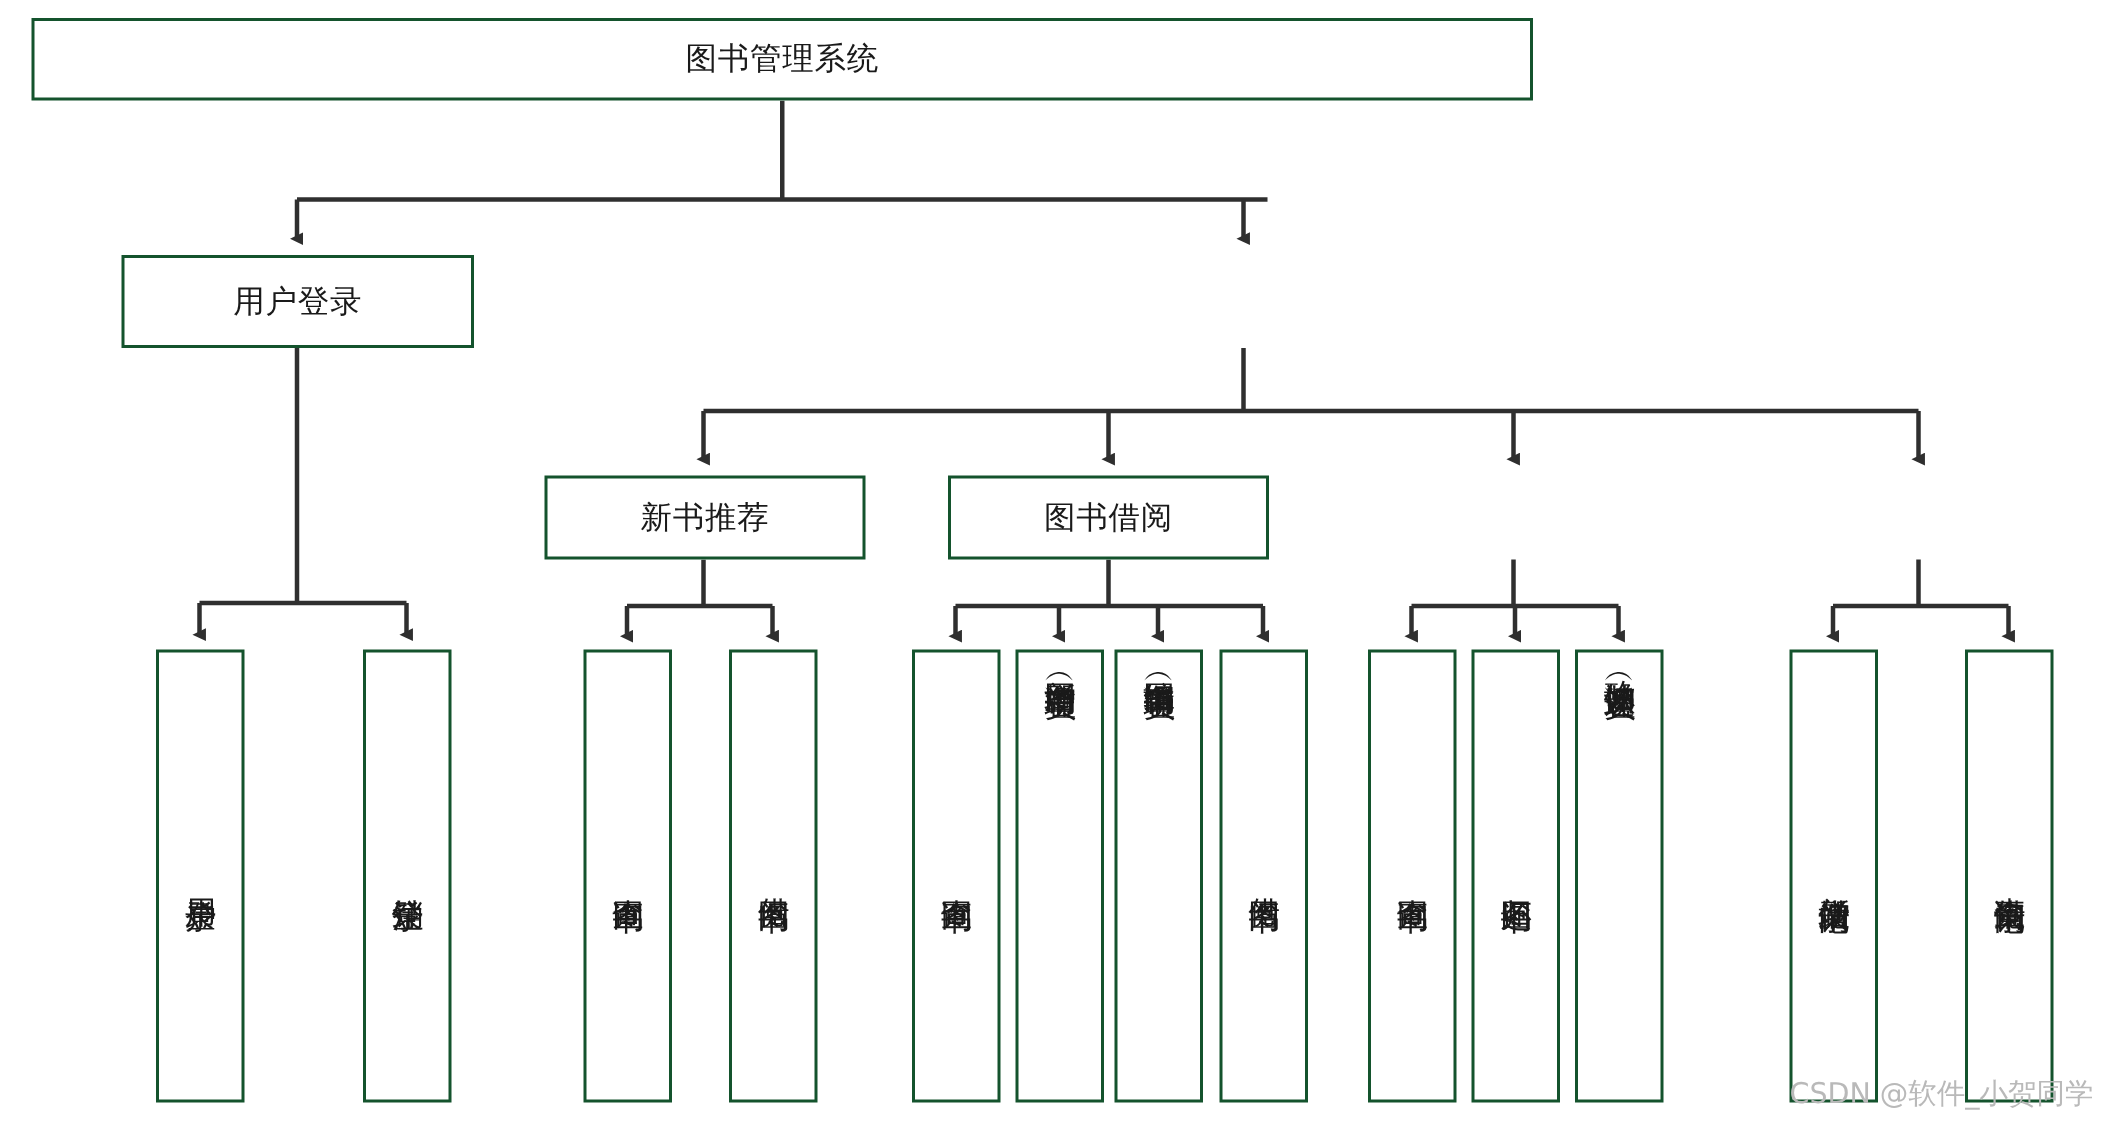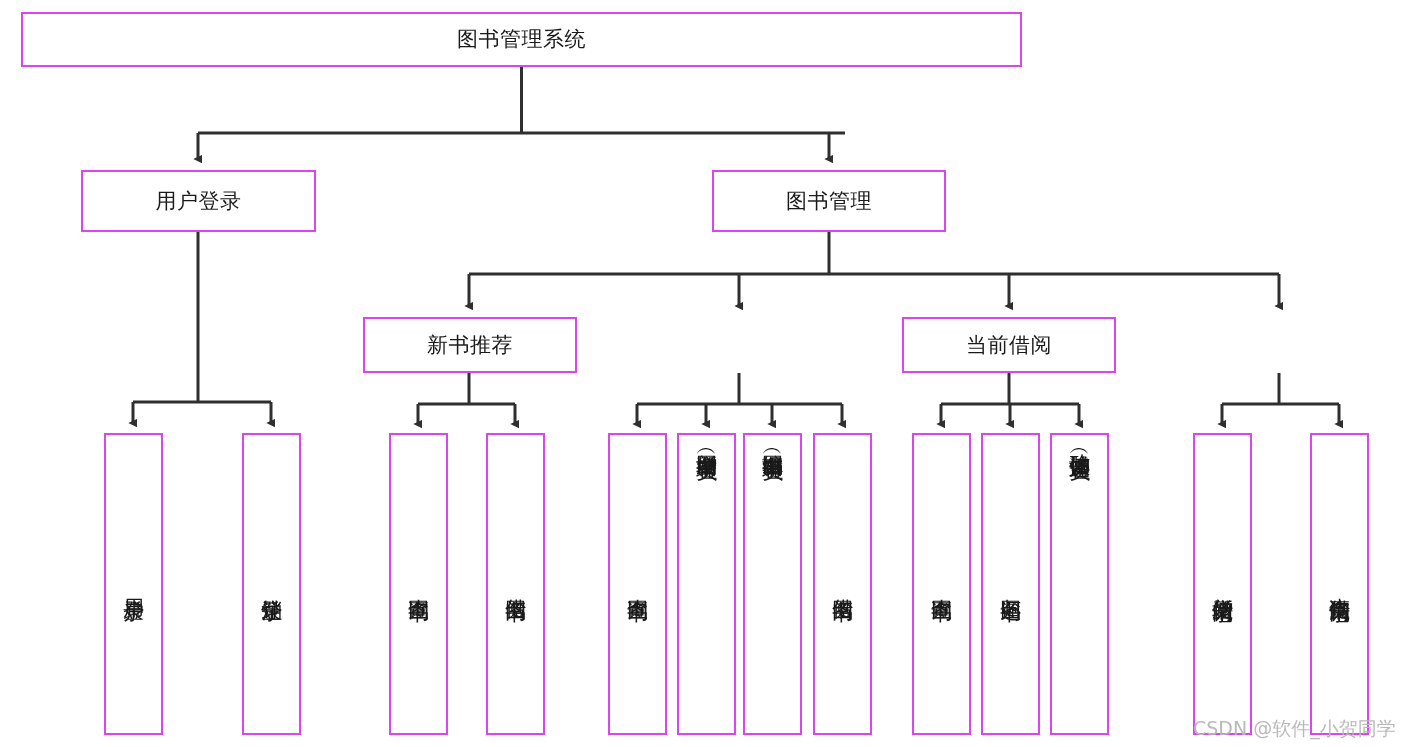--- a/index.html
+++ b/index.html
@@ -23,21 +23,21 @@
     left: 0;
     top: 0;
     width: 1405px;
     height: 747px;
     pointer-events: none;
   }
   .node {
     position: absolute;
     box-sizing: border-box;
     background: #ffffff;
-    border: 2px solid #d946ef;
+    border: 2px solid #14532d;
     display: flex;
     align-items: center;
     justify-content: center;
     color: #1a1a1a;
     z-index: 2;
   }
   .node .label {
     display: block;
     text-align: center;
     line-height: 1.18;
@@ -137,32 +137,29 @@
   </svg>
 
   <div class="node horiz root" style="left:21px; top:12px; width:1001px; height:55px;">
     <span class="label">图书管理系统</span>
   </div>
 
   <div class="node horiz" style="left:81px; top:170px; width:235px; height:62px;">
     <span class="label">用户登录</span>
   </div>
 
-  <div class="node horiz" style="left:712px; top:170px; width:234px; height:62px;">
-    <span class="label">图书管理</span>
-  </div>
 
   <div class="node horiz" style="left:363px; top:317px; width:214px; height:56px;">
     <span class="label">新书推荐</span>
   </div>
 
-
-  <div class="node horiz" style="left:902px; top:317px; width:214px; height:56px;">
-    <span class="label">当前借阅</span>
-  </div>
+  <div class="node horiz" style="left:632px; top:317px; width:214px; height:56px;">
+    <span class="label">图书借阅</span>
+  </div>
+
 
 
   <div class="node vert centered" style="left:104px; top:433px; width:59px; height:302px;">
     <span class="label">用户登录</span>
   </div>
 
   <div class="node vert centered" style="left:242px; top:433px; width:59px; height:302px;">
     <span class="label">注销登录</span>
   </div>
 

